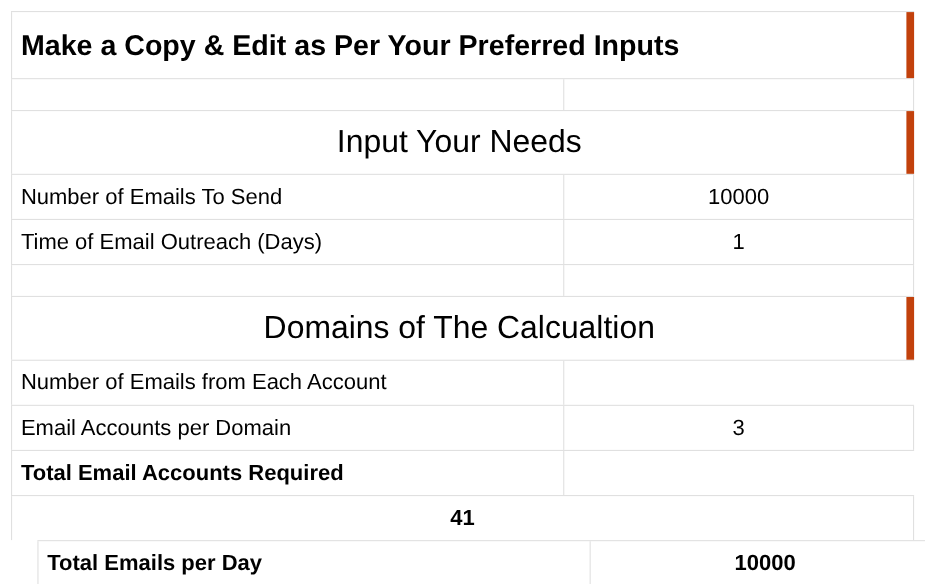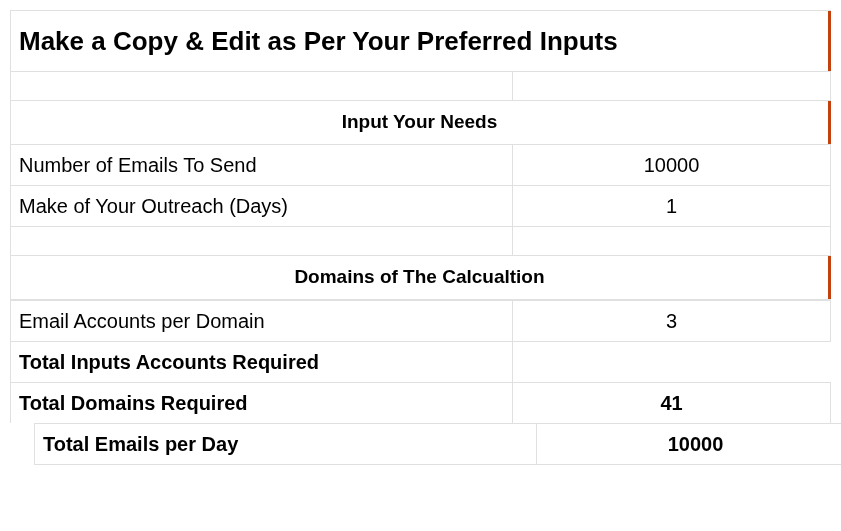--- a/index.html
+++ b/index.html
@@ -41,31 +41,31 @@
       width: 503px;
       text-align: left;
     }
     .value-cell {
       flex: 1;
       text-align: center;
     }
     .full-cell {
       width: 100%;
       text-align: center;
-      border-right: 3px solid #c2410c;
+      border-right: 7px solid #c2410c;
       border-left: 1px solid #e0e0e0;
     }
     .title {
       font-size: 26px;
       font-weight: bold;
       padding: 12px 8px;
     }
     .section-header {
-      font-size: 19px;
-      font-weight: bold;
+      font-size: 29px;
+      font-weight: normal;
       padding: 8px 8px;
     }
     .bold {
       font-weight: bold;
     }
     .spacer-row .cell {
       height: 28px;
       padding: 0;
     }
   </style>
@@ -86,47 +86,47 @@
   <div class="row">
     <div class="cell full-cell section-header">Input Your Needs</div>
   </div>
 
   <div class="row">
     <div class="cell label-cell">Number of Emails To Send</div>
     <div class="cell value-cell">10000</div>
   </div>
 
   <div class="row">
-    <div class="cell label-cell">Make of Your Outreach (Days)</div>
+    <div class="cell label-cell">Time of Email Outreach (Days)</div>
     <div class="cell value-cell">1</div>
   </div>
 
   <div class="row spacer-row">
     <div class="cell label-cell"></div>
     <div class="cell value-cell"></div>
   </div>
 
   <div class="row">
     <div class="cell full-cell section-header">Domains of The Calcualtion</div>
   </div>
 
   <div class="row">
+    <div class="cell label-cell">Number of Emails from Each Account</div>
   </div>
 
   <div class="row">
     <div class="cell label-cell">Email Accounts per Domain</div>
     <div class="cell value-cell">3</div>
   </div>
 
   <div class="row">
-    <div class="cell label-cell bold">Total Inputs Accounts Required</div>
+    <div class="cell label-cell bold">Total Email Accounts Required</div>
   </div>
 
   <div class="row">
-    <div class="cell label-cell bold">Total Domains Required</div>
     <div class="cell value-cell bold">41</div>
   </div>
 
   <div class="row">
     <div class="cell label-cell bold">Total Emails per Day</div>
     <div class="cell value-cell bold">10000</div>
   </div>
 
 </div>
 

